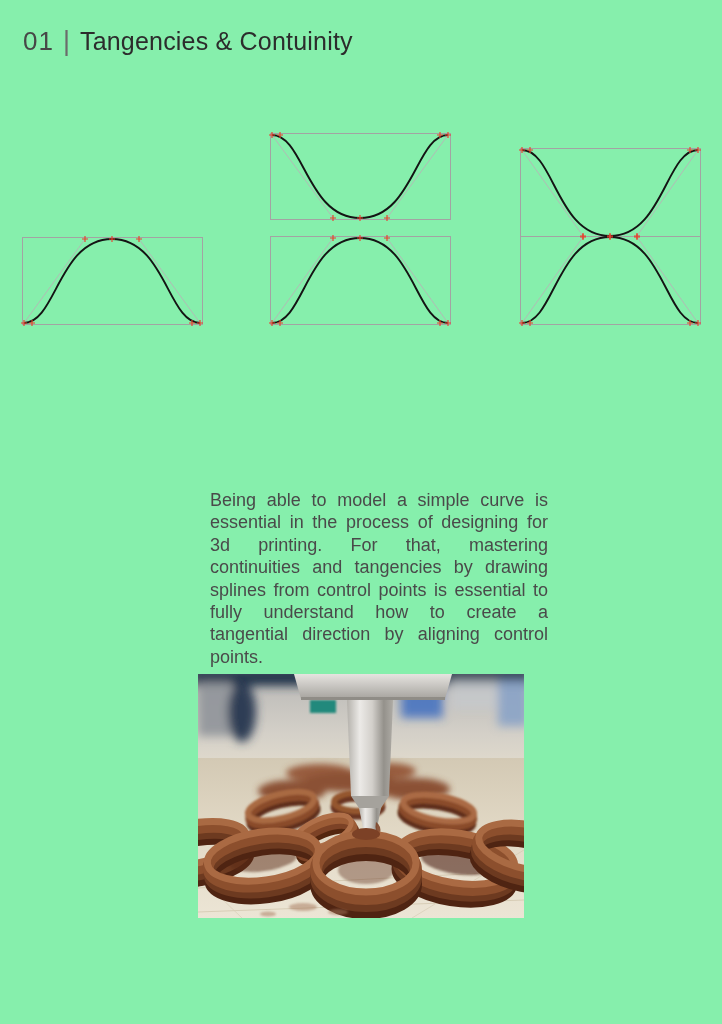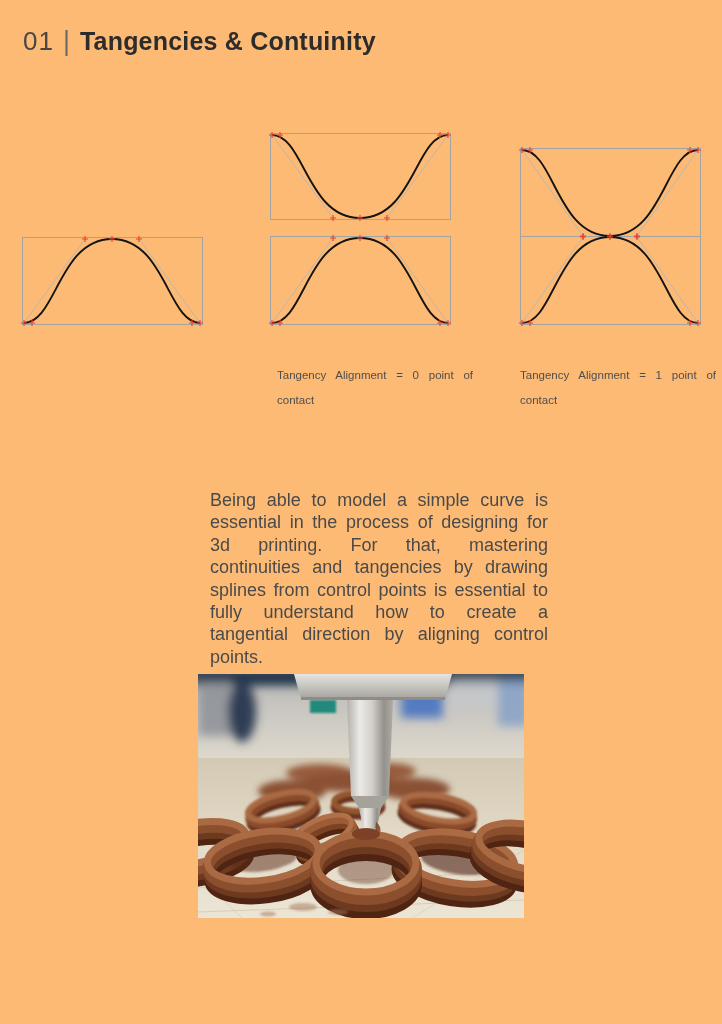--- a/index.html
+++ b/index.html
@@ -1,23 +1,23 @@
 <!DOCTYPE html>
 <html><head>
 <meta charset="utf-8">
 <style>
   html,body{margin:0;padding:0;background:#ffffff;}
-  .page{position:relative;width:722px;height:1024px;background:#fdba74;
+  .page{position:relative;width:722px;height:1024px;background:#86efac;
         font-family:"Liberation Sans",sans-serif;overflow:hidden;}
 
   
   .title-row{position:absolute;left:23px;top:26px;display:flex;align-items:baseline;}
   .title-num{font-size:26px;font-weight:400;color:#474747;letter-spacing:1px;}
   .title-sep{font-size:27px;font-weight:300;color:#6b6b6b;margin:0 10px 0 9px;}
-  .title-text{font-size:25px;font-weight:700;color:#2c2c2c;letter-spacing:0.2px;}
+  .title-text{font-size:25px;font-weight:400;color:#2c2c2c;letter-spacing:0.2px;}
 
   
   .fig{position:absolute;}
   .fig svg{overflow:visible;display:block;}
   .fig-1{left:22px;top:237px;}
   .fig-2{left:270px;top:133px;}
   .fig-3{left:520px;top:148px;}
   .frames{stroke:#a3a3a3;}
   .frames rect{fill:none;stroke-width:1;}
   .tangents{stroke:#b5b5b5;}
@@ -112,22 +112,20 @@
       </g>
       <g class="markers" stroke="#e8412f">
         <path d="M-1,2H5M2,-1V5M7,2H13M10,-1V5M60,88H66M63,85V91M87,88H93M90,85V91M114,88H120M117,85V91M167,2H173M170,-1V5M175,2H181M178,-1V5"></path>
         <path d="M-1,175H5M2,172V178M7,175H13M10,172V178M60,89H66M63,86V92M87,89H93M90,86V92M114,89H120M117,86V92M167,175H173M170,172V178M175,175H181M178,172V178"></path>
       </g>
     </svg>
   </div>
 
   <div class="caption caption-1">
   </div>
-  <div class="caption caption-2">Tangency Alignment = 0 point of contact</div>
-  <div class="caption caption-3">Tangency Alignment = 1 point of contact</div>
 
   <p class="body-text">Being able to model a simple curve is essential in the process of designing for 3d printing. For that, mastering continuities and tangencies by drawing splines from control points is essential to fully understand how to create a tangential direction by aligning control points.</p>
 
   <div class="photo">
     <svg width="326" height="244" viewBox="0 0 326 244">
       <defs>
         <linearGradient id="pg-bg" x1="0" y1="0" x2="0" y2="1">
           <stop offset="0" stop-color="#b9b8b6"></stop>
             <stop offset="0.6" stop-color="#d4d0c8"></stop>
             <stop offset="1" stop-color="#e4ddcd"></stop>

